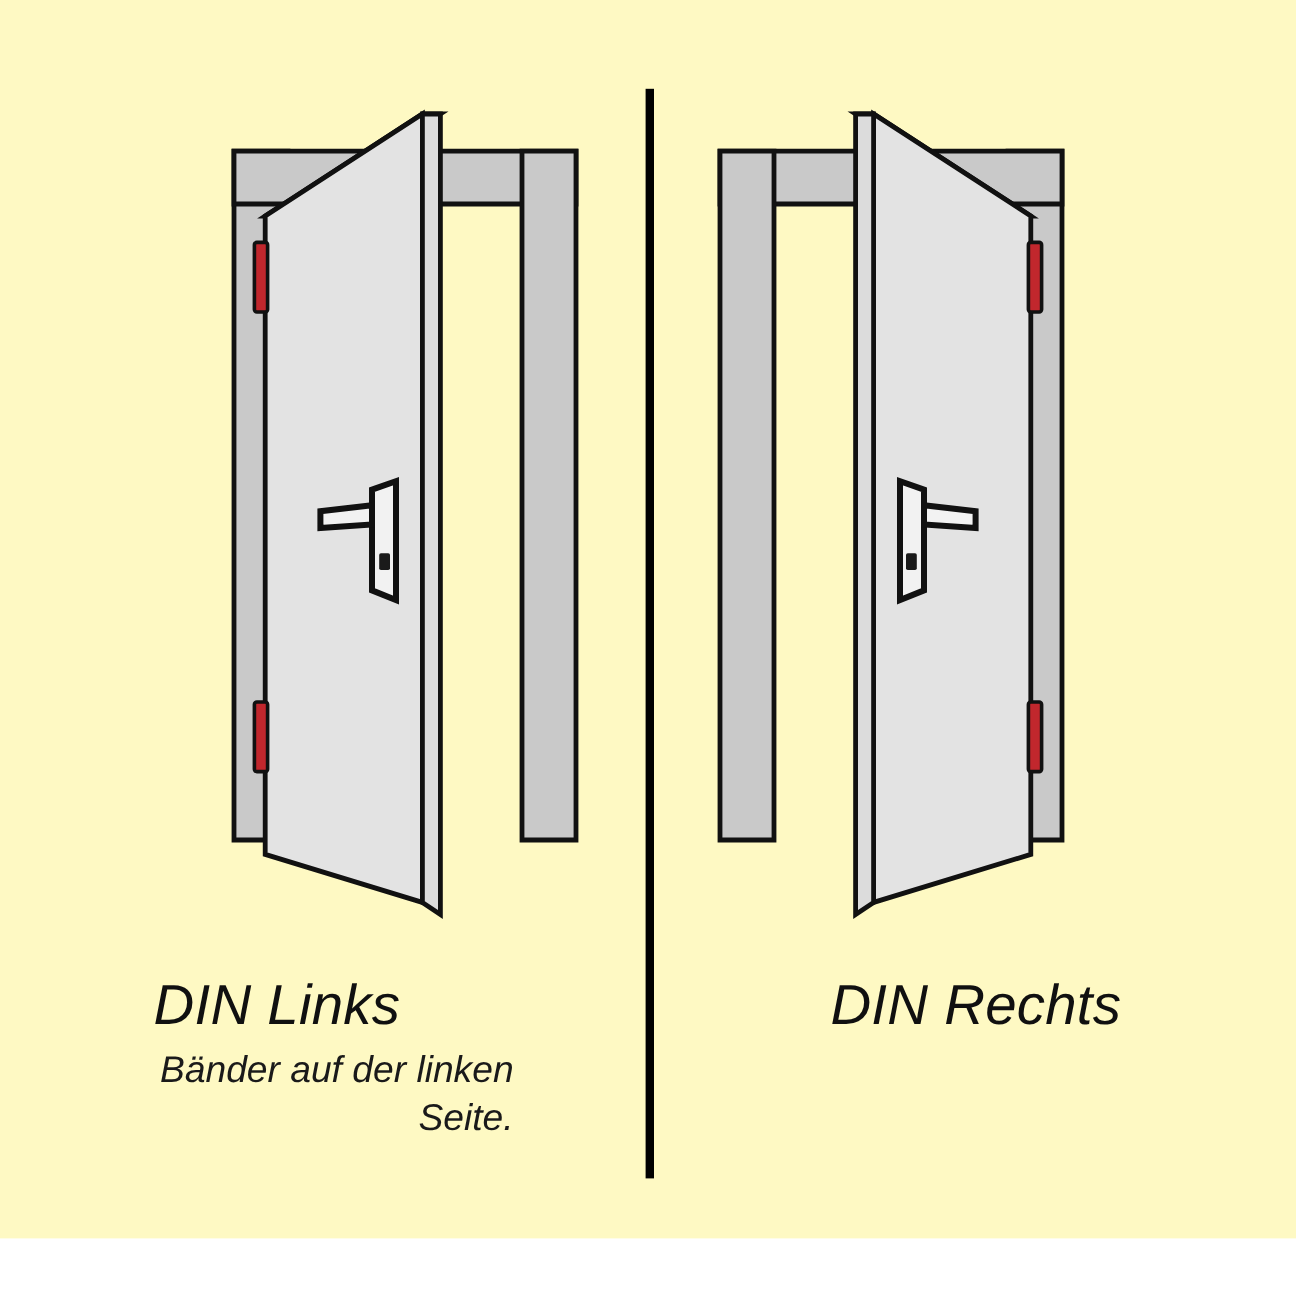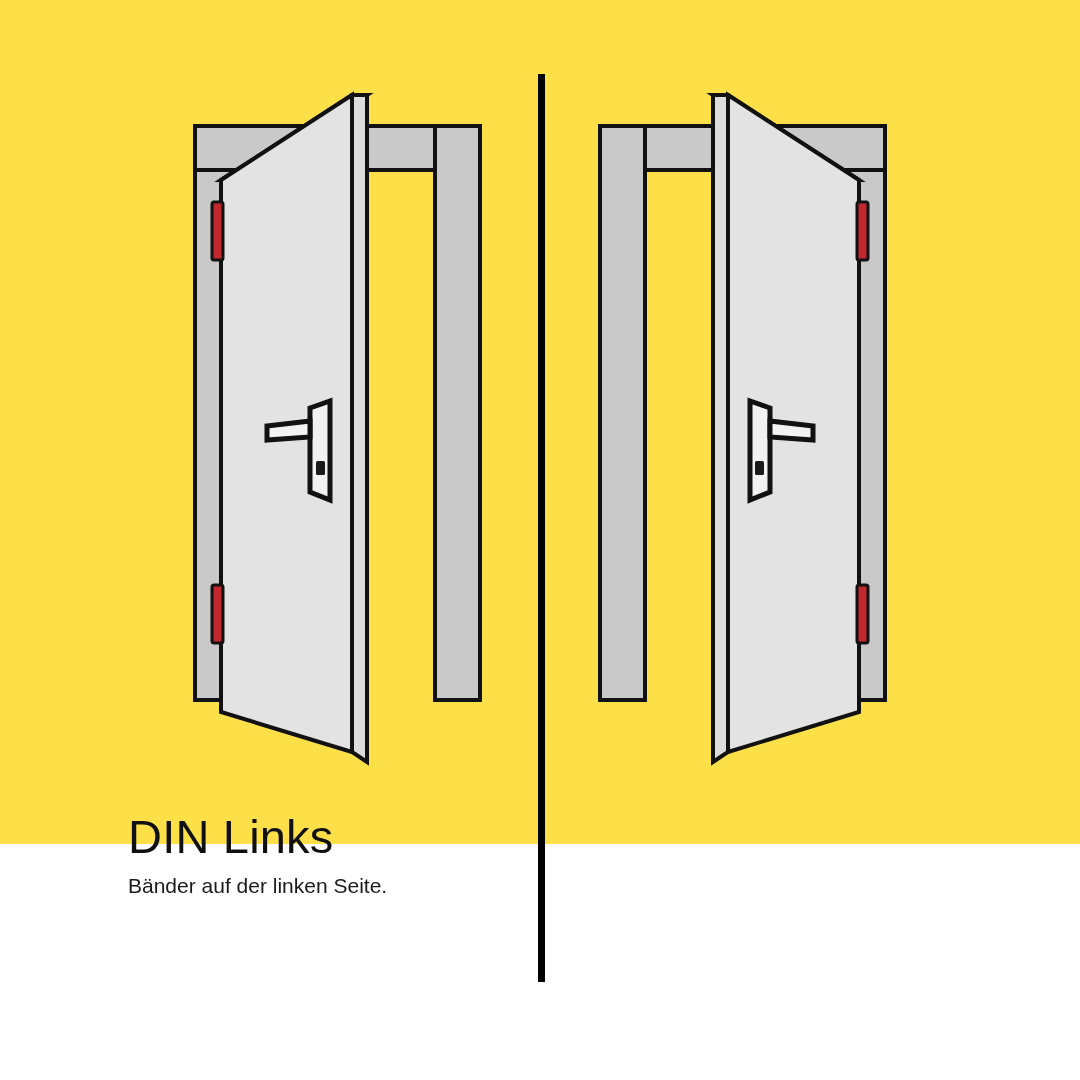--- a/index.html
+++ b/index.html
@@ -11,22 +11,23 @@
   body {
     width: 1080px;
     height: 1080px;
     font-family: "Liberation Sans", sans-serif;
     color: #111111;
     overflow: hidden;
   }
   #diagram-root {
     position: relative;
     width: 1080px;
-    height: 844px;
-    background: #fde047;
+    height: 1032px;
+    background: #fef9c3;
+    font-style: italic;
   }
   .panel {
     position: absolute;
     top: 0;
     width: 540px;
     height: 1080px;
   }
   #panel-left  { left: 0; }
   #panel-right { left: 540px; }
 
@@ -53,26 +54,27 @@
   .heading {
     font-size: 47px;
     font-weight: 400;
     line-height: 1.06;
     letter-spacing: 0.2px;
     color: #101010;
     margin: 0 0 10px 0;
     white-space: nowrap;
   }
   .subtitle {
-    font-size: 21px;
+    font-size: 31px;
     font-weight: 400;
     line-height: 1.30;
     color: #1a1a1a;
     margin: 0;
     max-width: 300px;
+    text-align: right;
   }
 
   .divider {
     position: absolute;
     left: 538px;
     top: 74px;
     width: 7px;
     height: 908px;
     background: #000000;
   }
@@ -159,16 +161,17 @@
 
         <g>
           <path class="handle-fill ln" stroke-width="5" d="M310 368 L330 361 L330 460 L310 452 Z"></path>
           <path class="handle-fill ln" stroke-width="5" d="M310 381 L267 386 L267 400 L310 397 Z"></path>
           <rect class="keyhole" x="316" y="421" width="9" height="14" rx="1.5"></rect>
         </g>
       </g>
     </svg>
 
     <div class="captions">
+      <div class="heading">DIN Rechts</div>
     </div>
   </div>
 
 </div>
 
 </body></html>

